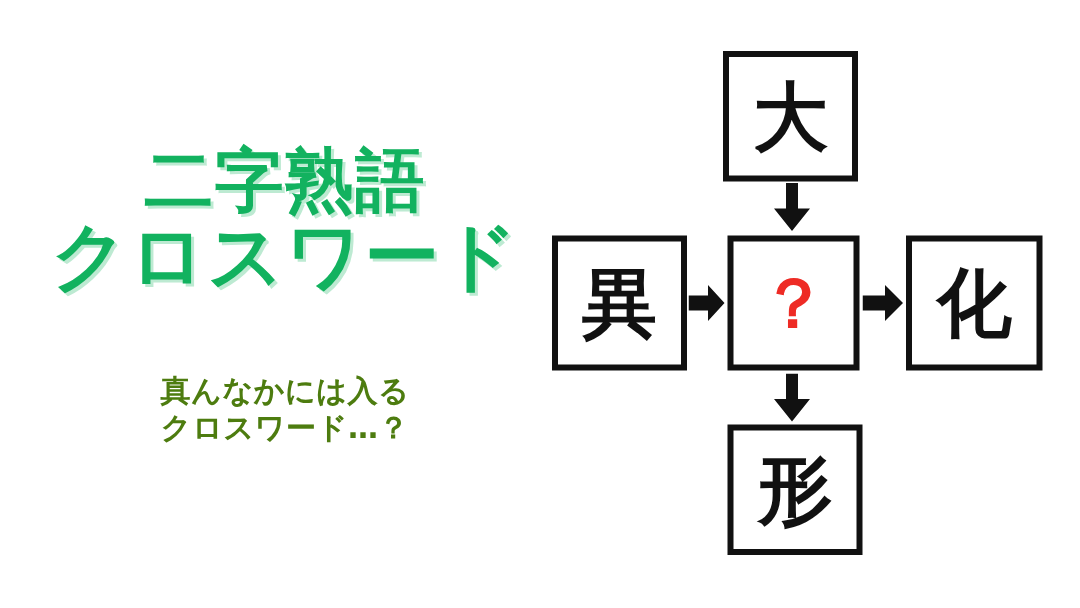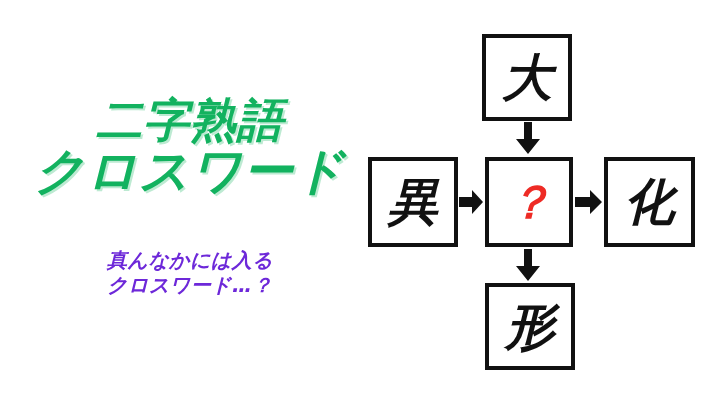--- a/index.html
+++ b/index.html
@@ -9,21 +9,20 @@
   }
   body {
     font-family: "DejaVu Sans", "Liberation Sans", sans-serif;
   }
   #canvas {
     position: relative;
     width: 720px;
     height: 405px;
     background: #ffffff;
     overflow: hidden;
-    font-style: italic;
   }
 
   
   .title-block {
     position: absolute;
     left: 0px;
     top: 96px;
     width: 380px;
     text-align: center;
   }
@@ -39,21 +38,21 @@
   .title-line-2 { font-size: 50px; text-align: center; }
 
   .subtitle-block {
     position: absolute;
     left: 0px;
     top: 248px;
     width: 380px;
     text-align: center;
   }
   .subtitle-line {
-    color: #6d28d9;
+    color: #4d7c0f;
     font-weight: 700;
     font-size: 20px;
     line-height: 1.25;
     letter-spacing: 0.02em;
     white-space: nowrap;
   }
 
   
   .puzzle {
     position: absolute;

